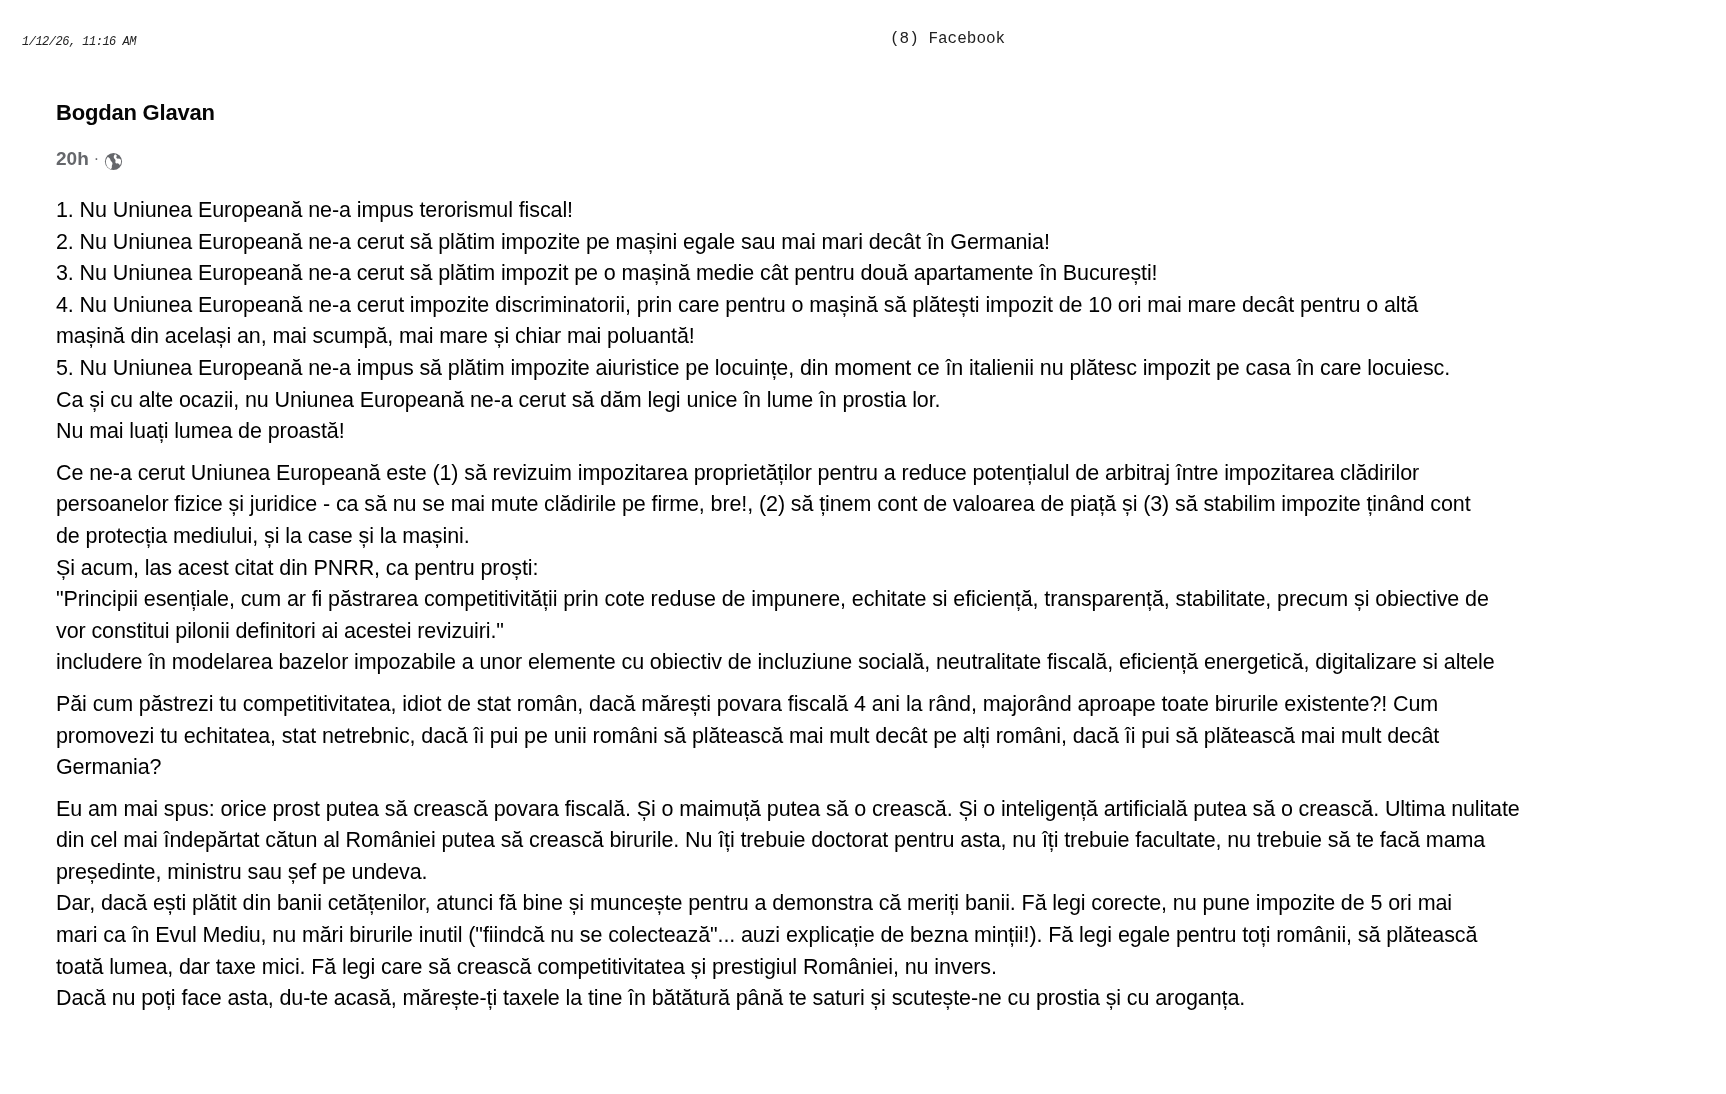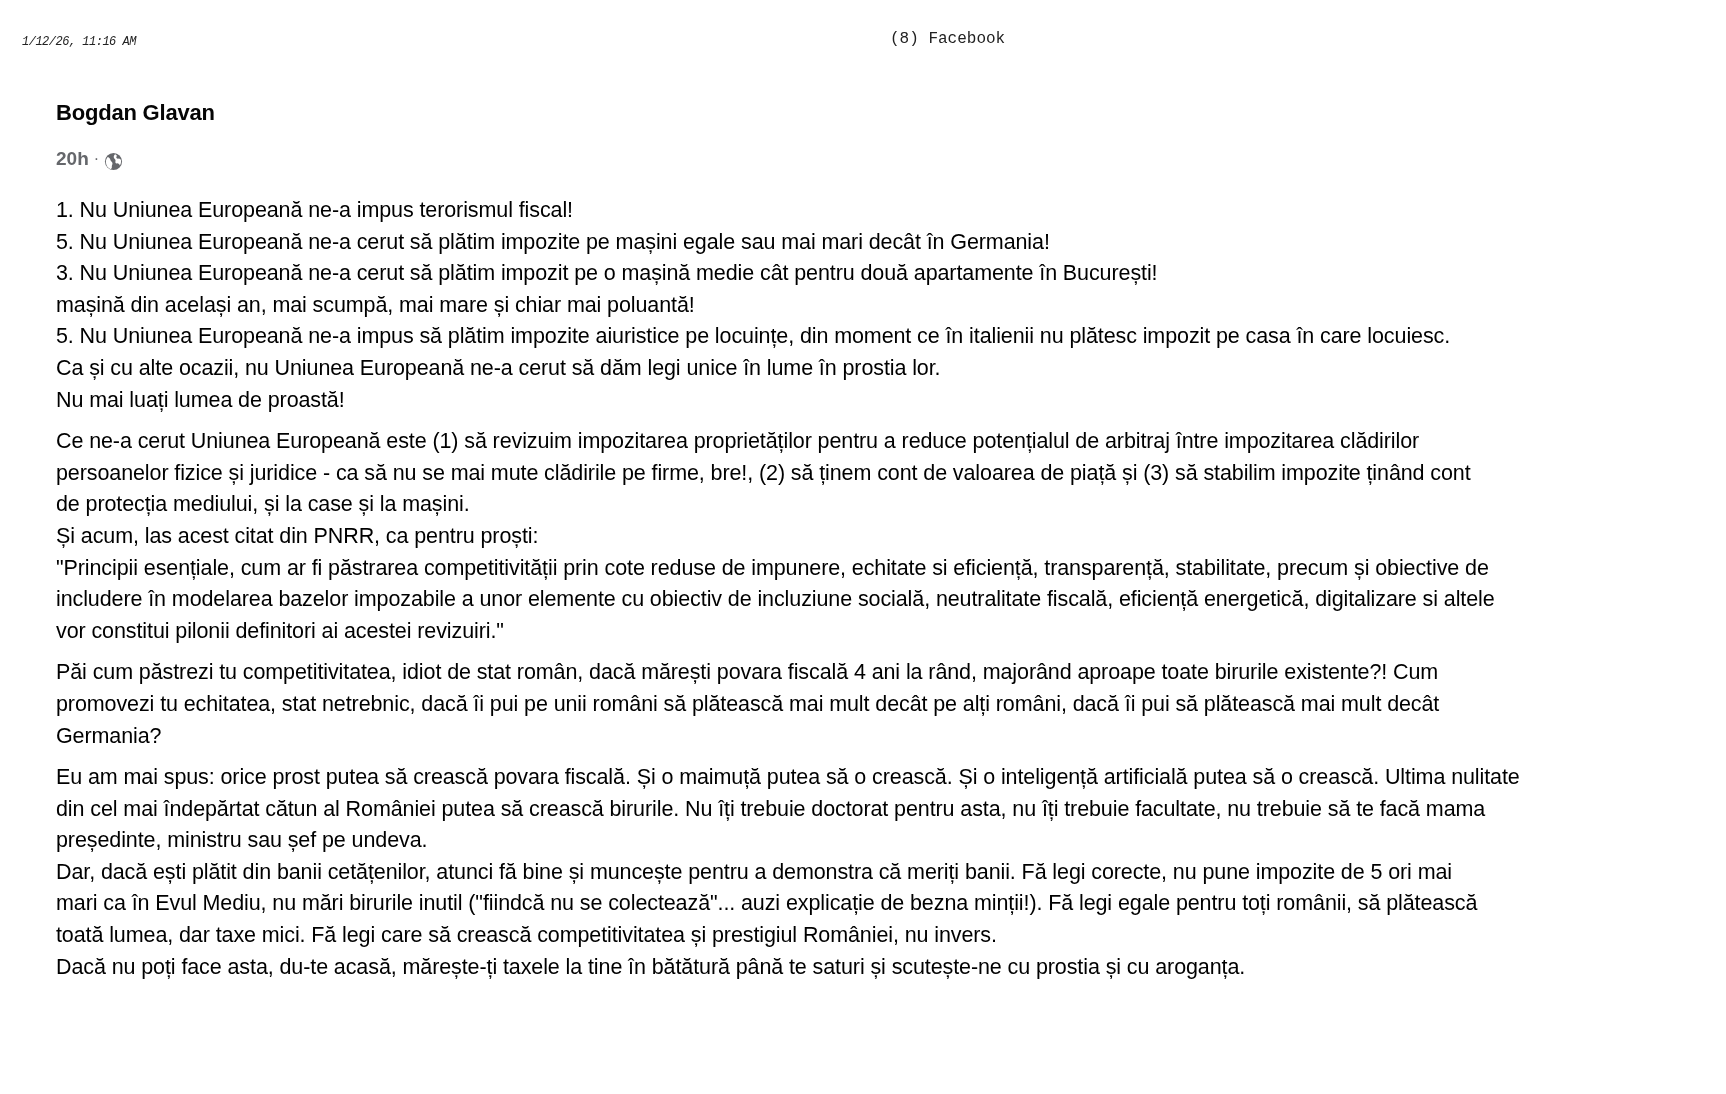--- a/index.html
+++ b/index.html
@@ -99,35 +99,36 @@
         <circle cx="8" cy="8" r="7.2" fill="#65676b"></circle>
         <path d="M3.2 4.2 C4.5 4.8 5.2 5.6 5.4 6.8 C5.6 7.9 6.8 8.1 7.1 9.2 C7.4 10.4 6.3 11.2 6.6 12.6 C6.7 13.4 6.2 14.1 5.6 14.5 C3.2 13.5 1.6 11.1 1.6 8.4 C1.6 6.8 2.2 5.3 3.2 4.2 Z" fill="#ffffff"></path>
         <path d="M9.3 1.9 C10.6 2.3 11.2 3.2 10.5 4.1 C9.9 4.9 10.9 5.8 12.1 5.6 C13.2 5.4 13.9 6.1 14.3 7.0 C14.3 7.3 14.4 7.6 14.4 8.0 C14.4 9.2 14.0 10.3 13.4 11.3 C12.8 10.4 12.2 9.4 11.0 9.6 C9.7 9.8 9.3 8.6 9.7 7.5 C10.1 6.4 8.6 5.9 8.3 4.9 C8.0 3.9 8.4 2.6 9.3 1.9 Z" fill="#ffffff"></path>
       </svg>
     </span>
   </div>
 
   <div class="body-text">
     <p class="para">
       <span class="line">1. Nu Uniunea Europeană ne-a impus terorismul fiscal!</span>
-      <span class="line">5. Nu Uniunea Europeană ne-a cerut să plătim impozite pe mașini egale sau mai mari decât în Germania!</span>
+      <span class="line">2. Nu Uniunea Europeană ne-a cerut să plătim impozite pe mașini egale sau mai mari decât în Germania!</span>
       <span class="line">3. Nu Uniunea Europeană ne-a cerut să plătim impozit pe o mașină medie cât pentru două apartamente în București!</span>
+      <span class="line">4. Nu Uniunea Europeană ne-a cerut impozite discriminatorii, prin care pentru o mașină să plătești impozit de 10 ori mai mare decât pentru o altă</span>
       <span class="line">mașină din același an, mai scumpă, mai mare și chiar mai poluantă!</span>
       <span class="line">5. Nu Uniunea Europeană ne-a impus să plătim impozite aiuristice pe locuințe, din moment ce în italienii nu plătesc impozit pe casa în care locuiesc.</span>
       <span class="line">Ca și cu alte ocazii, nu Uniunea Europeană ne-a cerut să dăm legi unice în lume în prostia lor.</span>
       <span class="line">Nu mai luați lumea de proastă!</span>
     </p>
     <p class="para">
       <span class="line">Ce ne-a cerut Uniunea Europeană este (1) să revizuim impozitarea proprietăților pentru a reduce potențialul de arbitraj între impozitarea clădirilor</span>
       <span class="line">persoanelor fizice și juridice - ca să nu se mai mute clădirile pe firme, bre!, (2) să ținem cont de valoarea de piață și (3) să stabilim impozite ținând cont</span>
       <span class="line">de protecția mediului, și la case și la mașini.</span>
       <span class="line">Și acum, las acest citat din PNRR, ca pentru proști:</span>
       <span class="line">"Principii esențiale, cum ar fi păstrarea competitivității prin cote reduse de impunere, echitate si eficiență, transparență, stabilitate, precum și obiective de</span>
+      <span class="line">vor constitui pilonii definitori ai acestei revizuiri."</span>
       <span class="line">includere în modelarea bazelor impozabile a unor elemente cu obiectiv de incluziune socială, neutralitate fiscală, eficiență energetică, digitalizare si altele</span>
-      <span class="line">vor constitui pilonii definitori ai acestei revizuiri."</span>
     </p>
     <p class="para">
       <span class="line">Păi cum păstrezi tu competitivitatea, idiot de stat român, dacă mărești povara fiscală 4 ani la rând, majorând aproape toate birurile existente?! Cum</span>
       <span class="line">promovezi tu echitatea, stat netrebnic, dacă îi pui pe unii români să plătească mai mult decât pe alți români, dacă îi pui să plătească mai mult decât</span>
       <span class="line">Germania?</span>
     </p>
     <p class="para">
       <span class="line">Eu am mai spus: orice prost putea să crească povara fiscală. Și o maimuță putea să o crească. Și o inteligență artificială putea să o crească. Ultima nulitate</span>
       <span class="line">din cel mai îndepărtat cătun al României putea să crească birurile. Nu îți trebuie doctorat pentru asta, nu îți trebuie facultate, nu trebuie să te facă mama</span>
       <span class="line">președinte, ministru sau șef pe undeva.</span>

